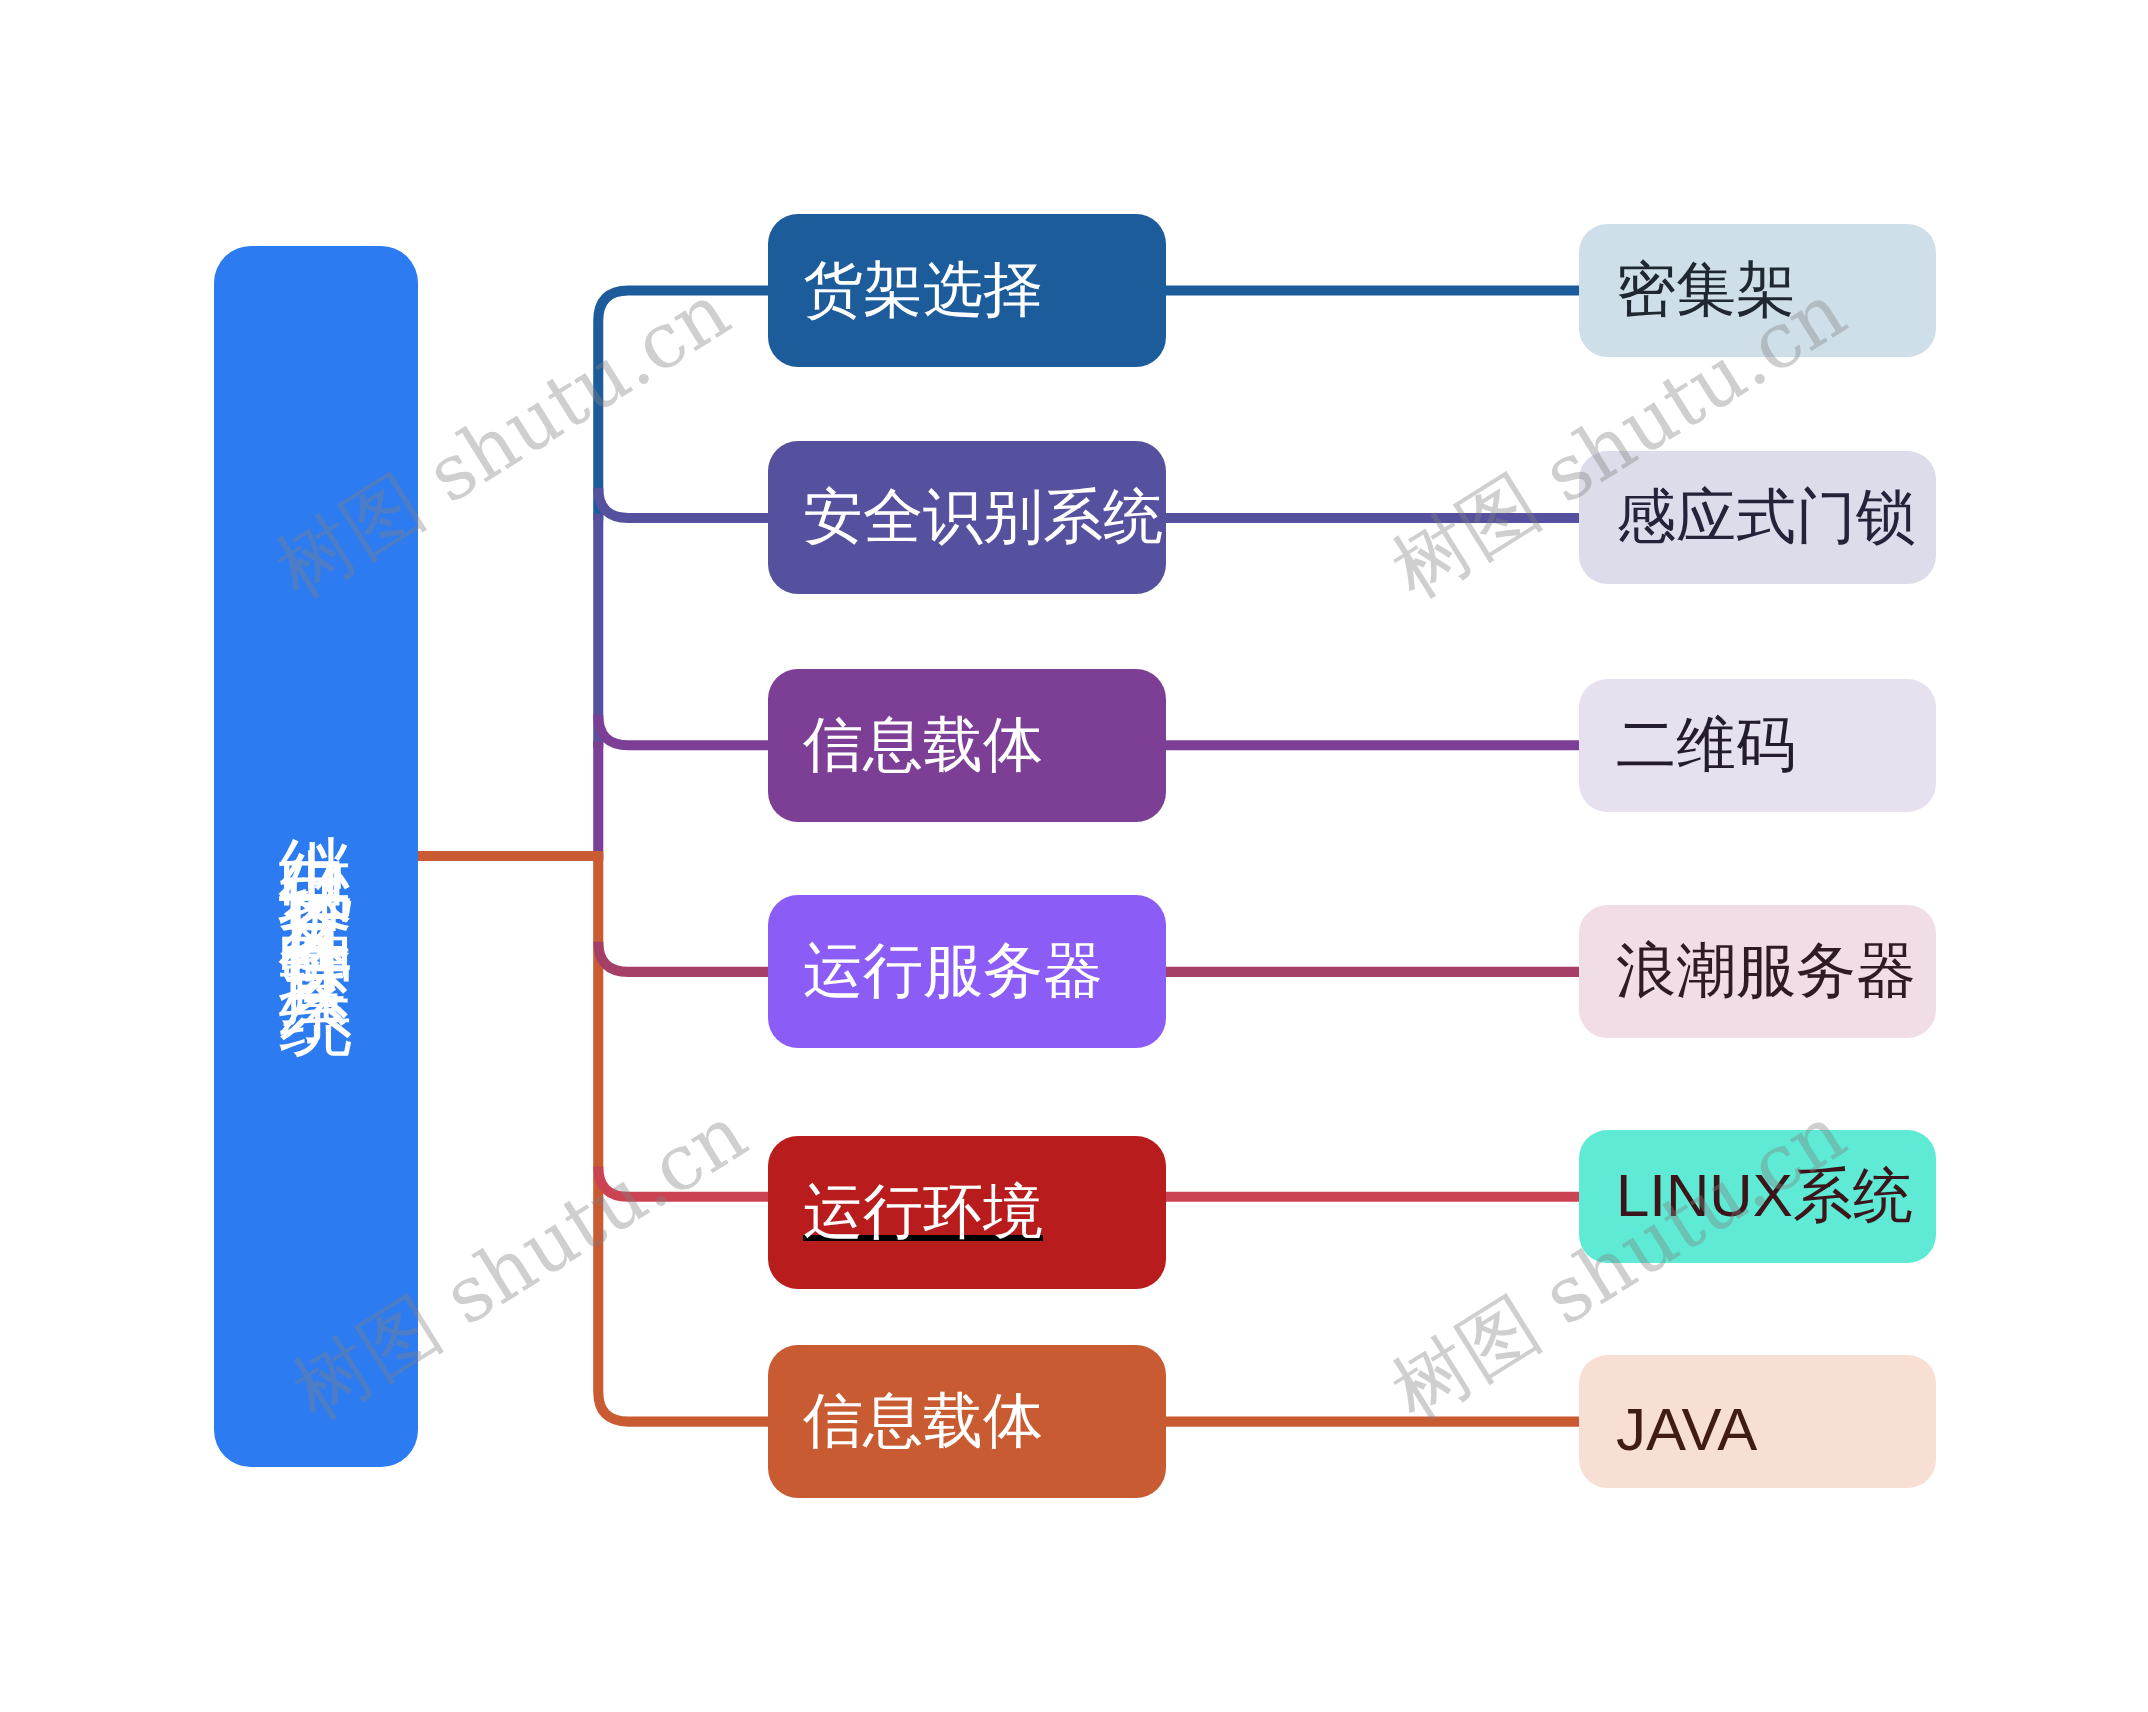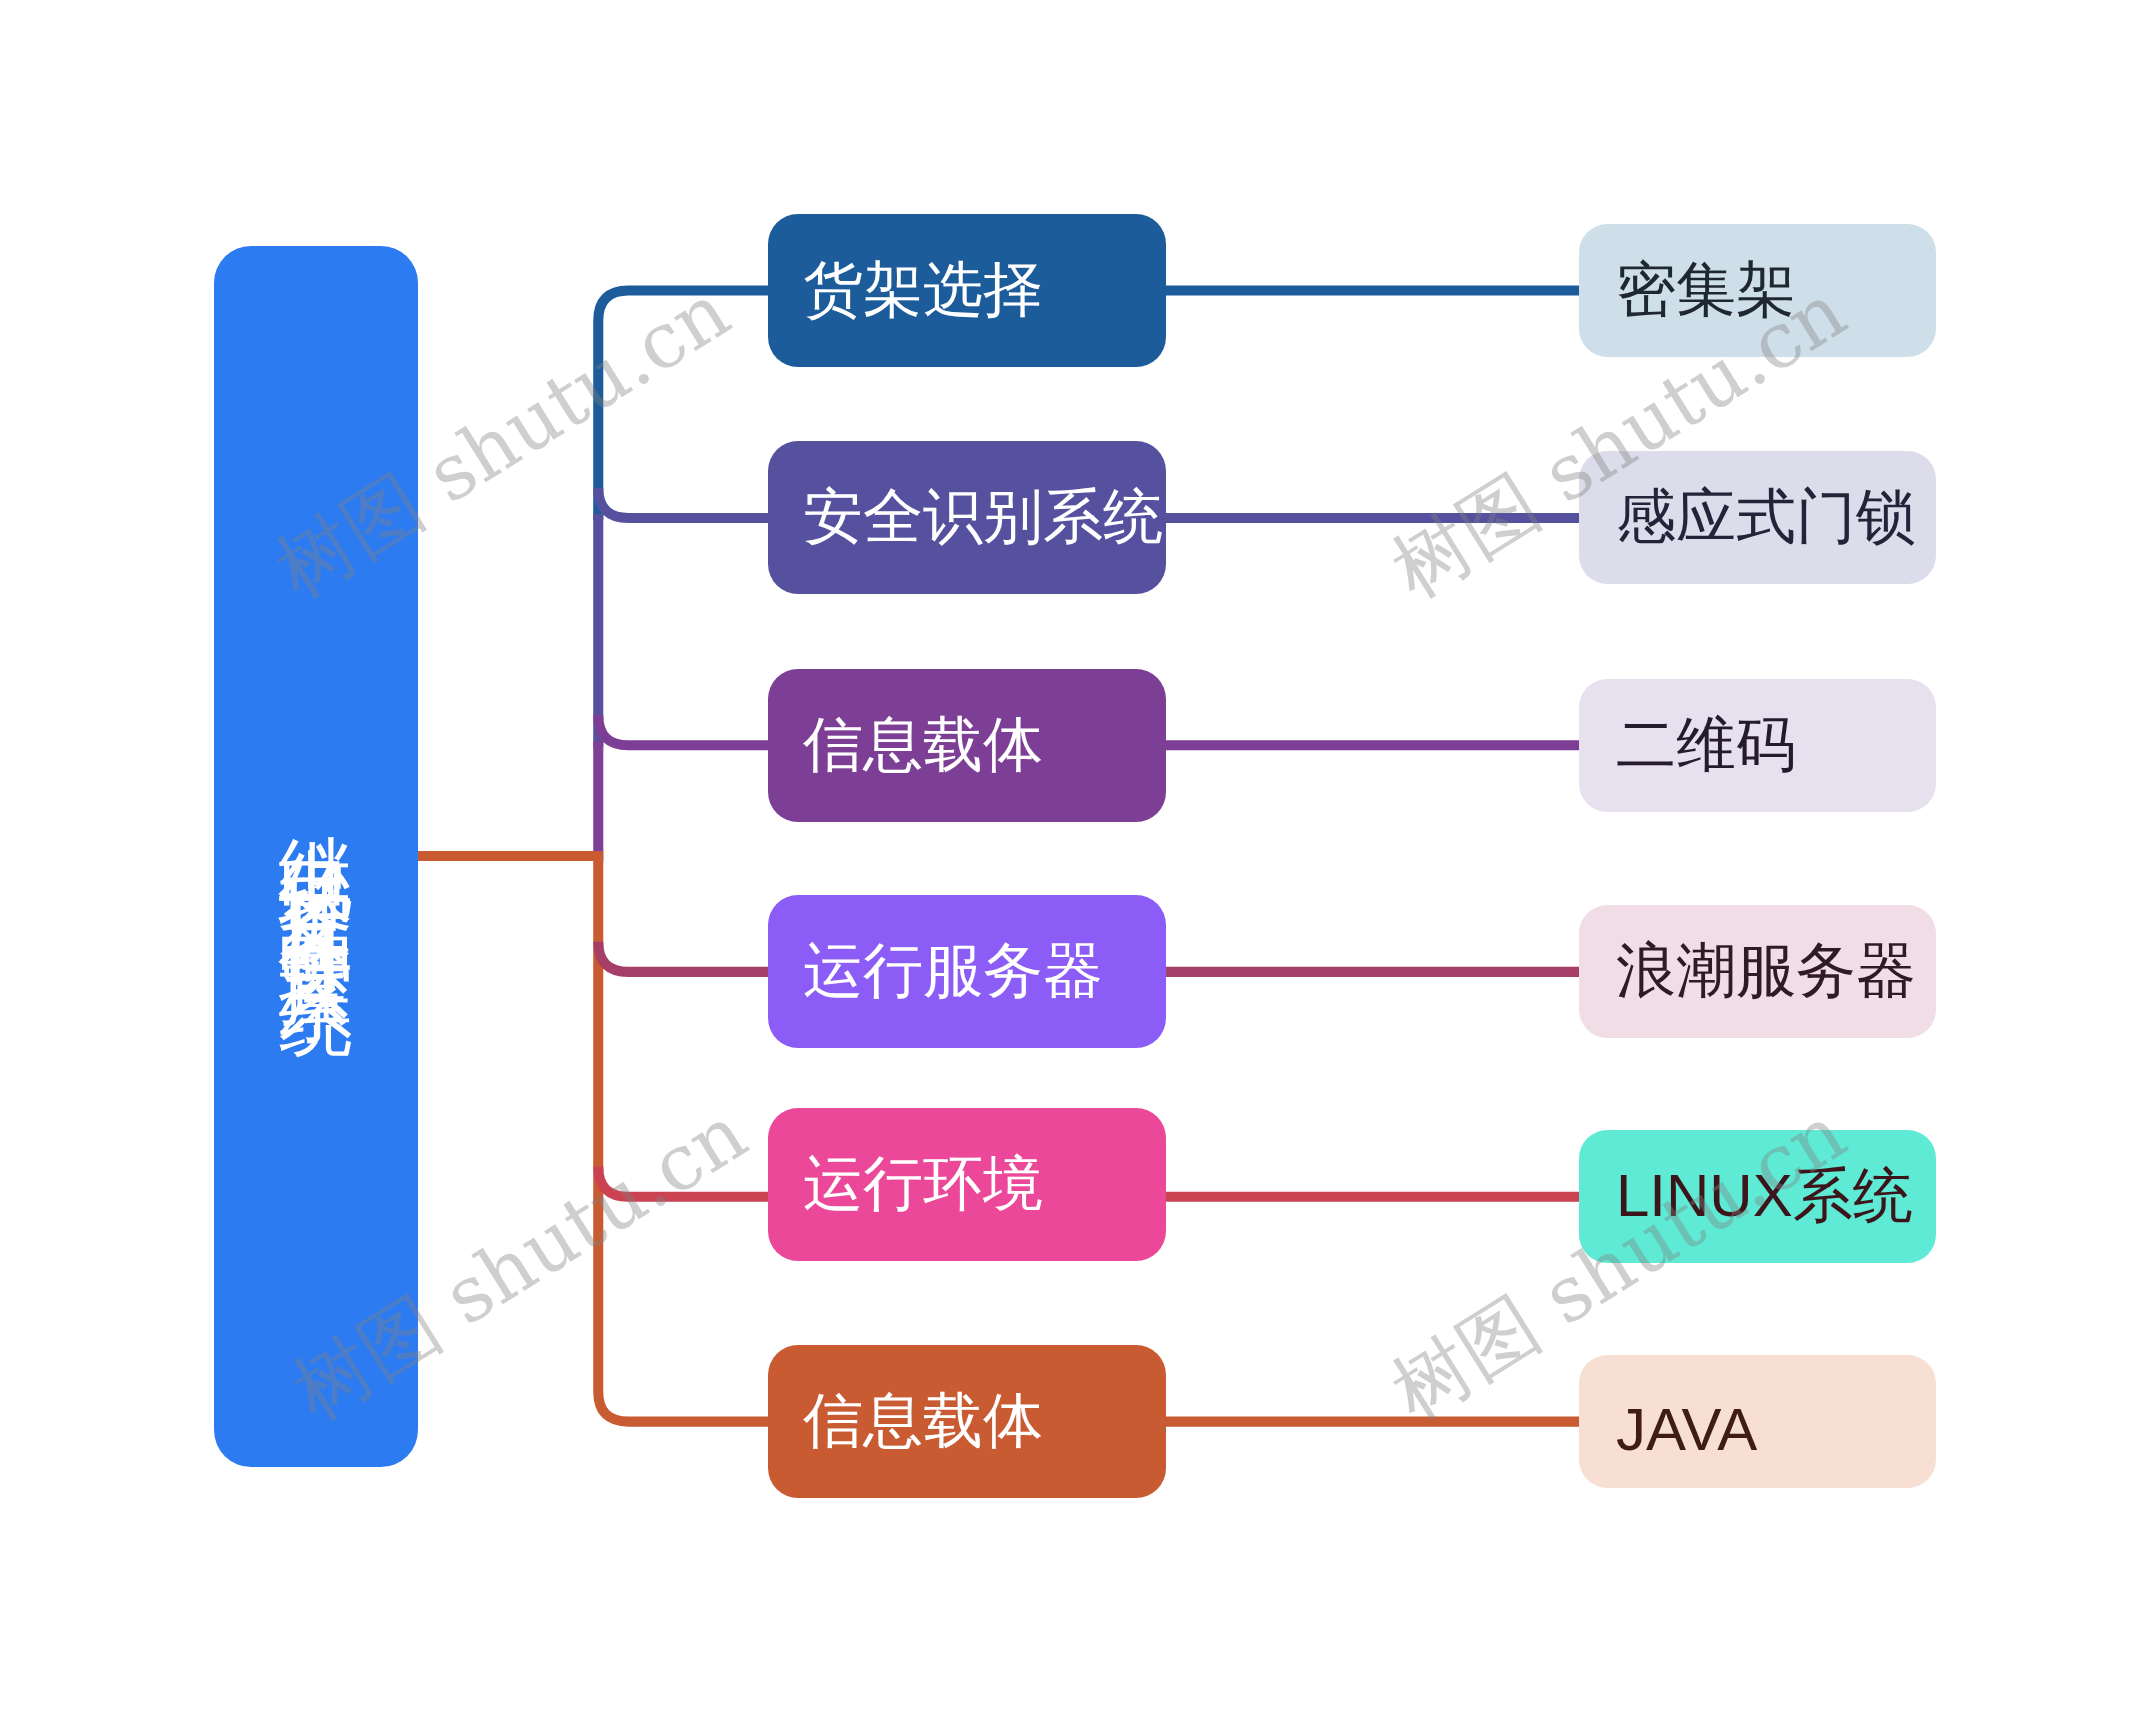--- a/index.html
+++ b/index.html
@@ -102,21 +102,21 @@
   </div>
   <div class="branch-node" style="top: 441px; background-color: rgb(85, 81, 158);">
     <span class="btext">安全识别系统</span>
   </div>
   <div class="branch-node" style="top: 669px; background-color: rgb(125, 63, 150);">
     <span class="btext">信息载体</span>
   </div>
   <div class="branch-node" style="top: 895px; background-color: #8b5cf6;">
     <span class="btext">运行服务器</span>
   </div>
-  <div class="branch-node" style="top: 1108px; background-color: #ec4899;">
+  <div class="branch-node" style="top: 1136px; background-color: #b91c1c; text-decoration: underline;">
     <span class="btext">运行环境</span>
   </div>
   <div class="branch-node" style="top: 1345px; background-color: rgb(201, 91, 51);">
     <span class="btext">信息载体</span>
   </div>
 
   <div class="leaf-node" style="top: 224px; background-color: rgb(207, 223, 233);">
     <span class="ltext" style="color: rgb(31, 39, 48);">密集架</span>
   </div>
   <div class="leaf-node" style="top: 451px; background-color: rgb(220, 220, 234);">

